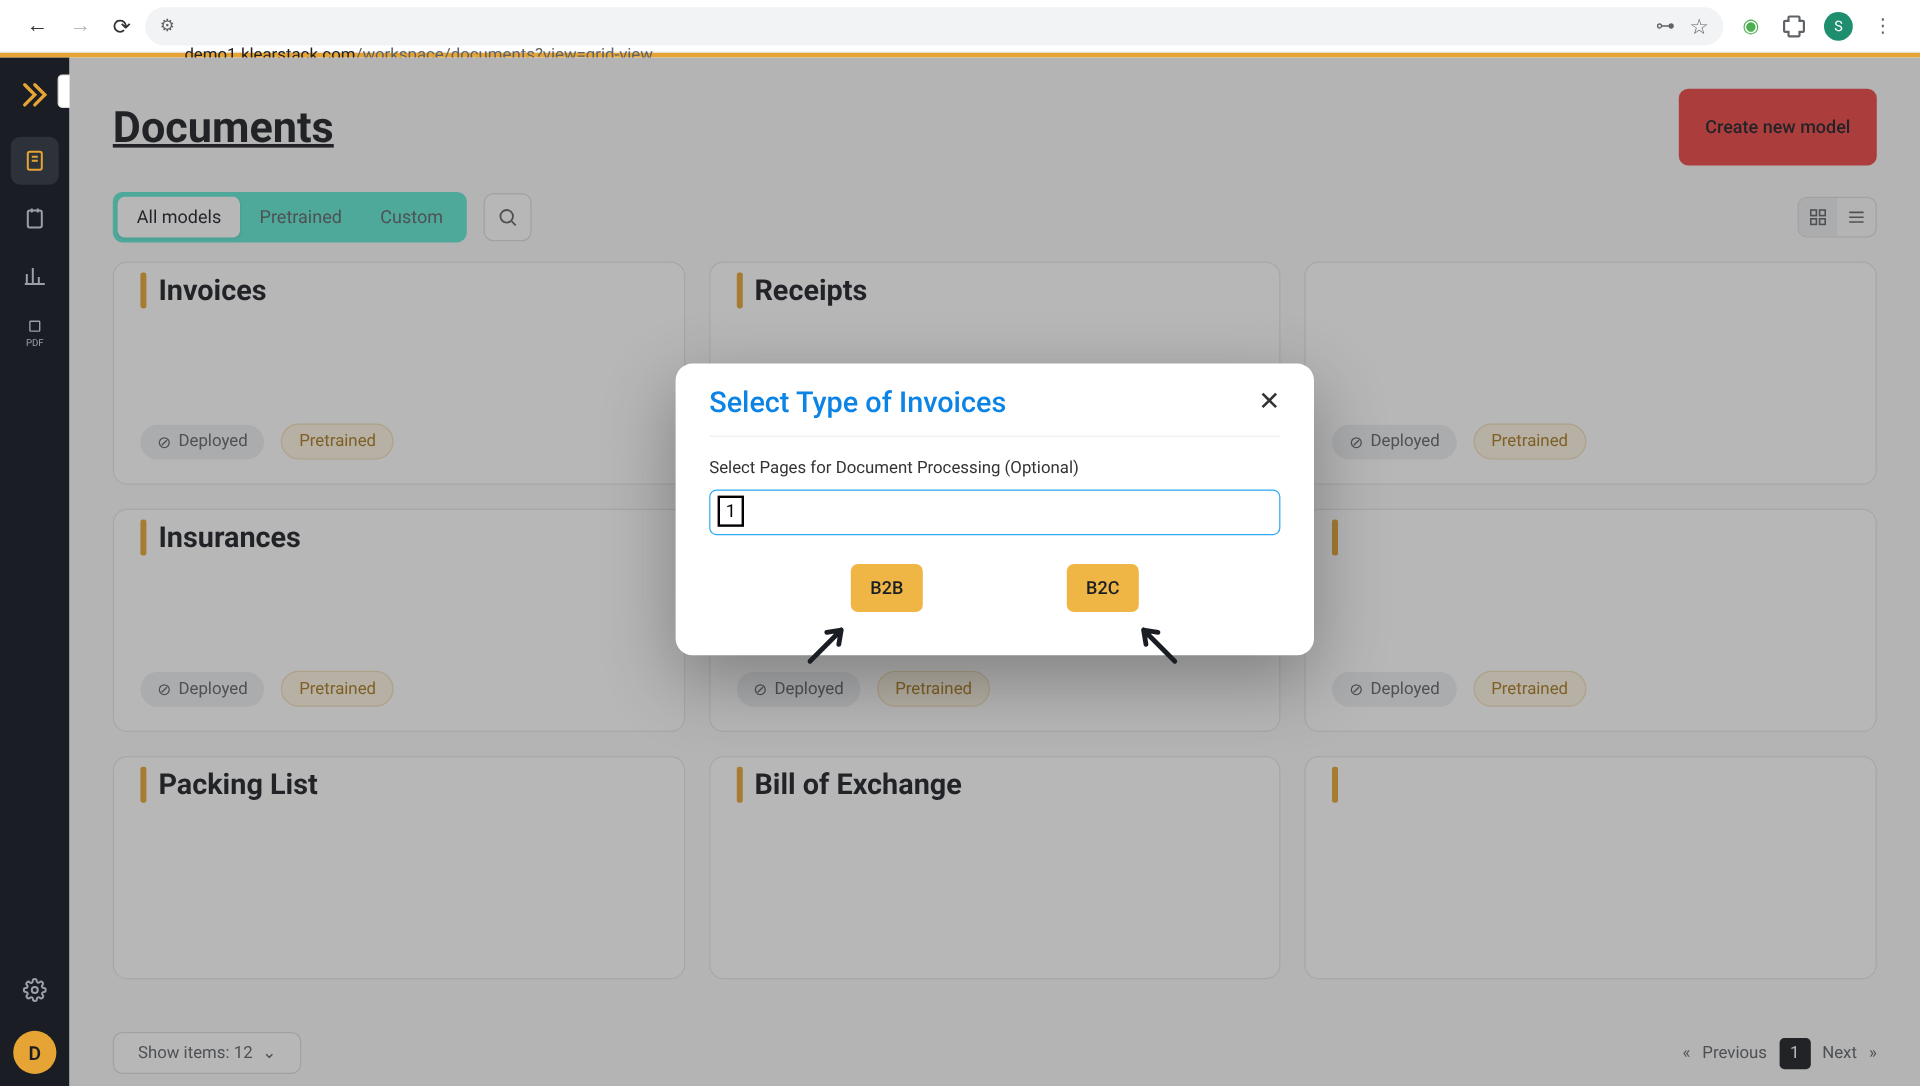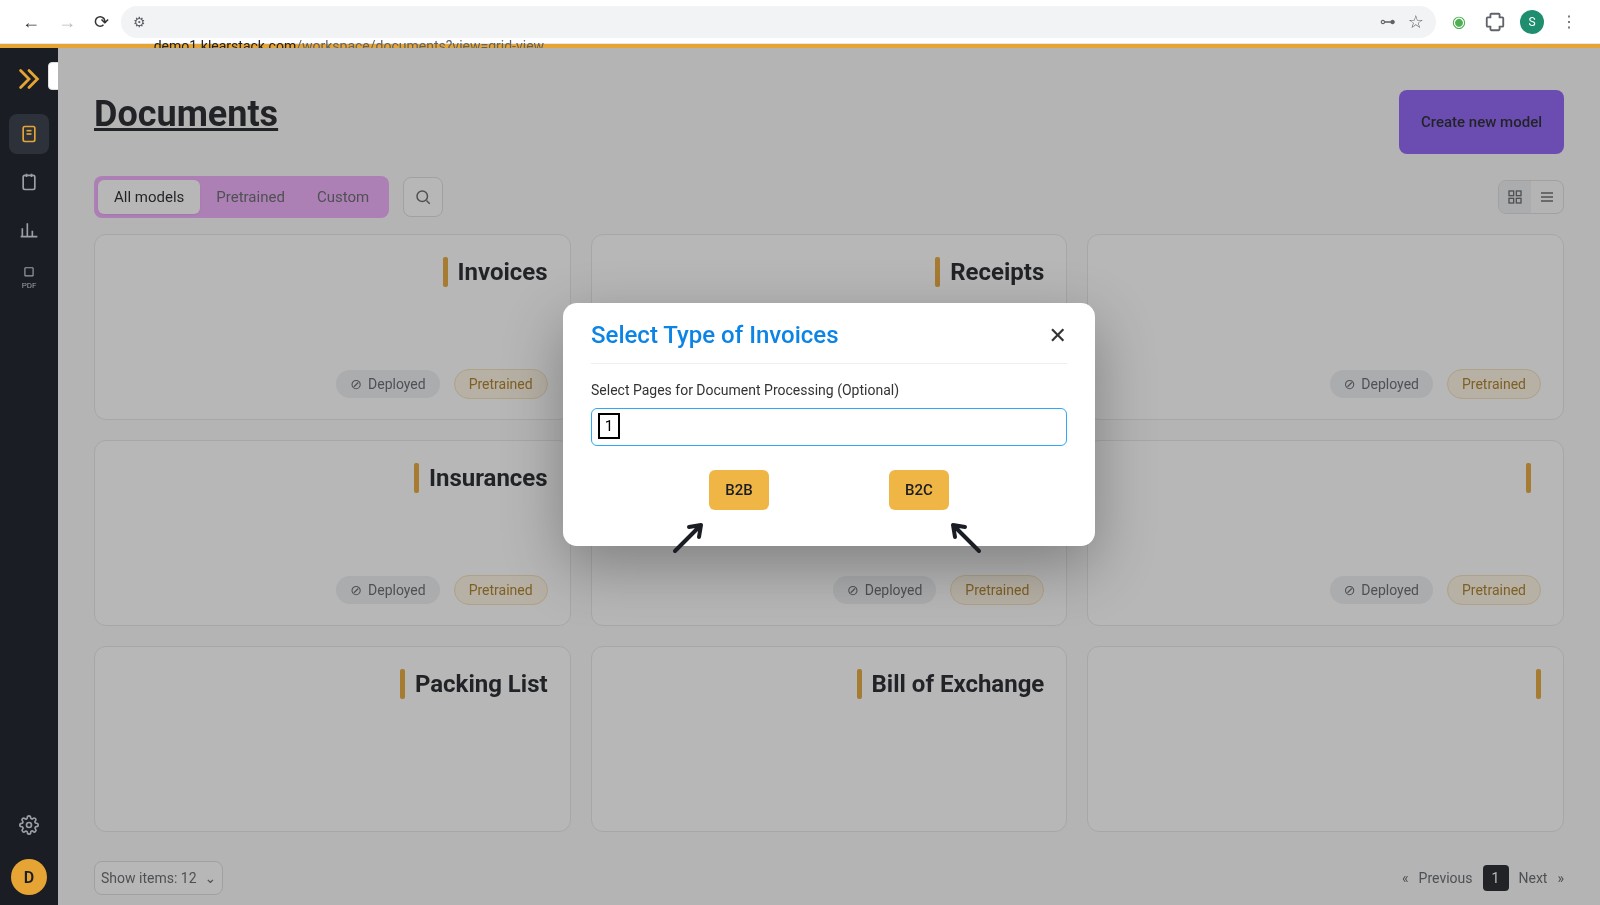--- a/index.html
+++ b/index.html
@@ -26,46 +26,46 @@
 .expand-handle { position: absolute; right: -14px; top: 14px; width: 24px; height: 28px; background: #fff; border: 1px solid #ddd; border-radius: 4px; display: flex; align-items: center; justify-content: center; font-size: 14px; color: #666; }
 .side-icon { width: 40px; height: 40px; border-radius: 8px; display: flex; align-items: center; justify-content: center; color: #9aa0a6; }
 .side-icon.active { background: #2d3139; color: #E5A433; }
 .side-icon svg { width: 20px; height: 20px; }
 .side-bottom { margin-top: auto; margin-bottom: 14px; display: flex; flex-direction: column; gap: 14px; align-items: center; }
 .avatar-d { width: 36px; height: 36px; border-radius: 50%; background: #E5A433; color: #1a1d23; font-weight: 600; display: flex; align-items: center; justify-content: center; }
 
 .main { flex: 1; background: #fafafa; position: relative; padding: 26px 36px 0 36px; }
 .header-row { display: flex; justify-content: space-between; align-items: center; margin-bottom: 22px; }
 .page-title { font-size: 36px; font-weight: 700; color: #1a1d23; text-decoration: underline; }
-.create-btn { background: #8b5cf6; color: #1a1d23; border: none; padding: 23px 22px; border-radius: 8px; font-size: 15px; font-weight: 500; cursor: pointer; margin-top: 16px; }
+.create-btn { background: #ef4444; color: #1a1d23; border: none; padding: 23px 22px; border-radius: 8px; font-size: 15px; font-weight: 500; cursor: pointer; }
 
 .filter-row { display: flex; align-items: center; gap: 14px; margin-bottom: 16px; }
-.seg { display: flex; background: #f0abfc; border-radius: 8px; padding: 4px; }
+.seg { display: flex; background: #5eead4; border-radius: 8px; padding: 4px; }
 .seg-item { padding: 8px 16px; font-size: 15px; color: #5f6368; cursor: pointer; border-radius: 6px; }
 .seg-item.active { background: #fff; color: #1a1d23; box-shadow: 0 1px 2px rgba(0,0,0,.08); }
 .search-btn { width: 40px; height: 40px; border: 1px solid #ddd; border-radius: 8px; background: #fff; display: flex; align-items: center; justify-content: center; color: #5f6368; }
 .view-toggle { margin-left: auto; display: flex; border: 1px solid #ddd; border-radius: 8px; overflow: hidden; }
 .view-toggle div { width: 32px; height: 32px; display: flex; align-items: center; justify-content: center; color: #5f6368; }
 .view-toggle div.active { background: #edeef0; }
 
 .count-row { display: flex; justify-content: space-between; align-items: center; font-size: 14px; color: #5f6368; margin-bottom: 12px; }
 .count-row .pager-arrows { display: flex; gap: 12px; align-items: center; }
 
 .grid { display: grid; grid-template-columns: repeat(3, 1fr); gap: 20px; }
-.card { background: #fff; border: 1px solid #e5e7eb; border-radius: 12px; padding: 22px 22px 20px 22px; min-height: 186px; display: flex; flex-direction: column; align-items: flex-end; }
+.card { background: #fff; border: 1px solid #e5e7eb; border-radius: 12px; padding: 8px 22px 20px 22px; min-height: 186px; display: flex; flex-direction: column; }
 .card-title-row { display: flex; align-items: center; gap: 10px; }
 .card-bar { width: 5px; height: 30px; background: #E5A433; border-radius: 2px; }
 .card-title { font-size: 24px; font-weight: 700; color: #1a1d23; }
 .card-footer { margin-top: auto; display: flex; gap: 14px; align-items: center; }
 .chip { display: inline-flex; align-items: center; gap: 6px; padding: 6px 14px; border-radius: 999px; font-size: 14px; }
 .chip.deployed { background: #edeef0; color: #5f6368; }
 .chip.pretrained { background: #fdf4e3; color: #A97A1E; border: 1px solid #f0dfb8; }
 
 .bottom-bar { position: absolute; bottom: 14px; left: 36px; right: 36px; display: flex; align-items: center; justify-content: space-between; }
-.show-items { border: 1px solid #ddd; background: #fff; border-radius: 8px; padding: 8px 6px; font-size: 14px; color: #5f6368; display: flex; align-items: center; gap: 8px; }
+.show-items { border: 1px solid #ddd; background: #fff; border-radius: 8px; padding: 8px 20px; font-size: 14px; color: #5f6368; display: flex; align-items: center; gap: 8px; }
 .pagination { display: flex; align-items: center; gap: 10px; font-size: 14px; color: #5f6368; }
 .pagination .page-cur { background: #1a1d23; color: #fff; width: 26px; height: 26px; border-radius: 4px; display: flex; align-items: center; justify-content: center; }
 
 
 .overlay { position: absolute; inset: 0; background: rgba(50,50,50,.35); display: flex; align-items: flex-start; justify-content: center; padding-top: 255px; }
 .modal { width: 532px; background: #fff; border-radius: 14px; padding: 18px 28px 36px 28px; box-shadow: 0 20px 60px rgba(0,0,0,.3); position: relative; }
 .modal-head { display: flex; justify-content: space-between; align-items: center; padding-bottom: 14px; border-bottom: 1px solid #eee; margin-bottom: 18px; }
 .modal-title { font-size: 24px; font-weight: 500; color: #0b84e6; }
 .modal-close { font-size: 22px; color: #333; cursor: pointer; background: none; border: none; }
 .modal-label { font-size: 14px; color: #333; margin-bottom: 10px; }

